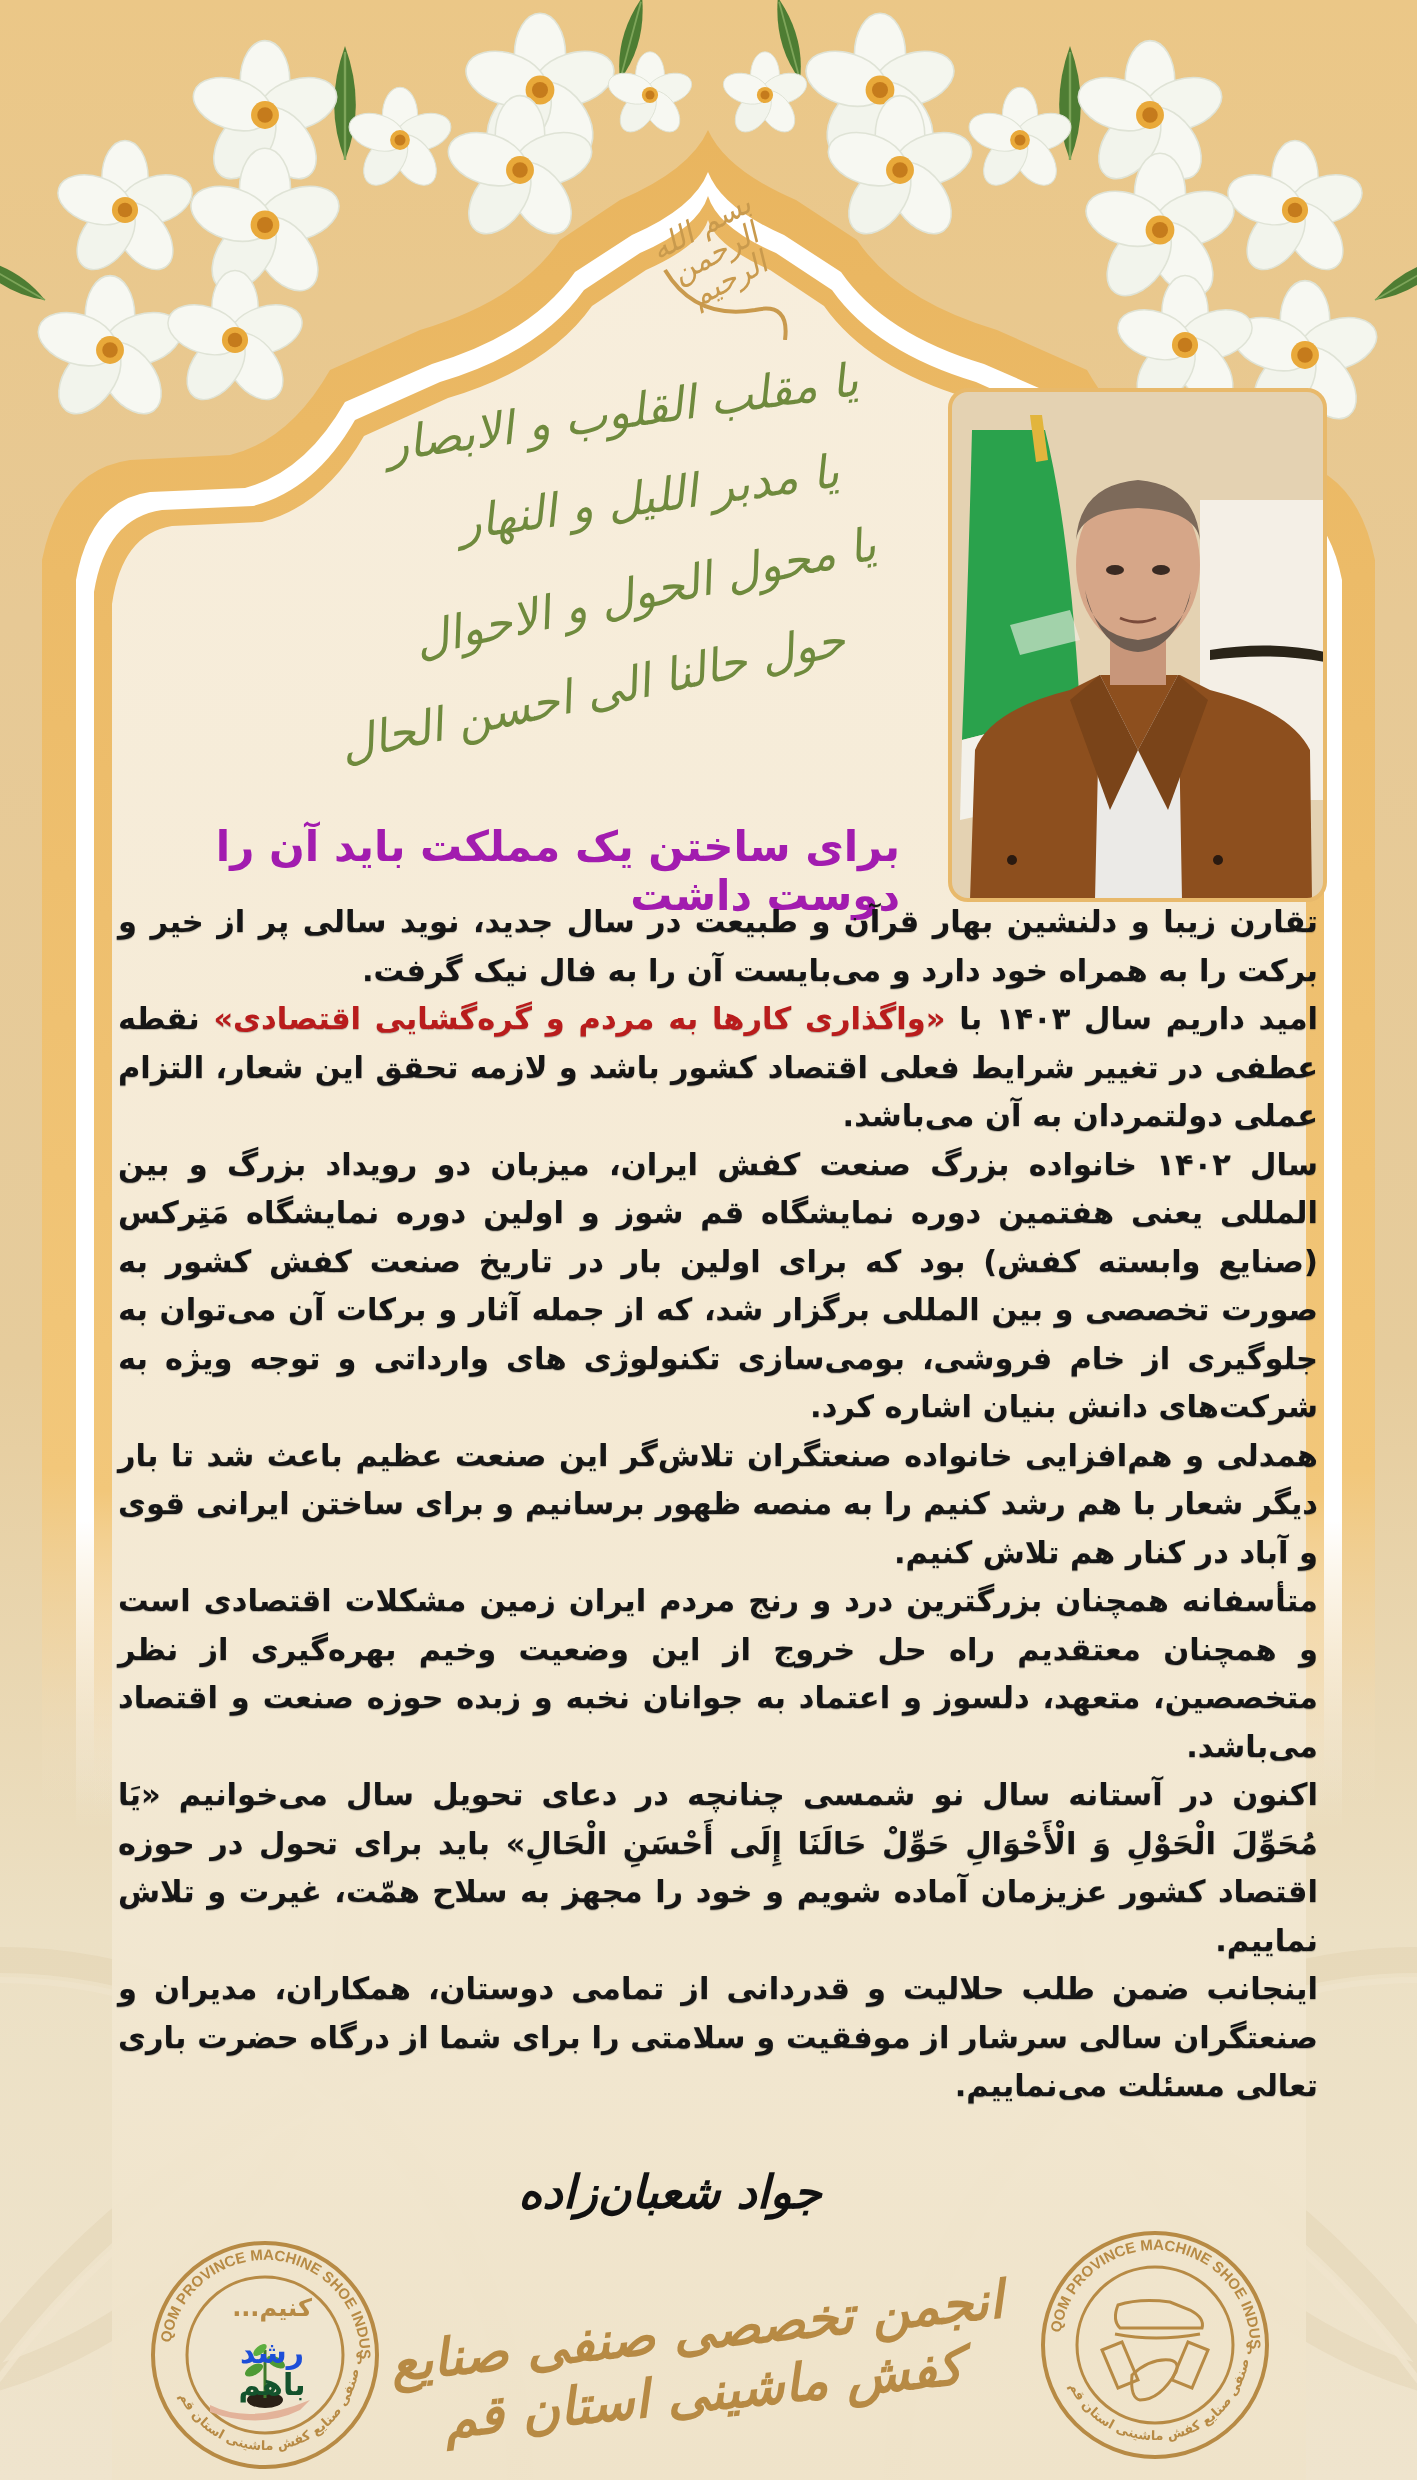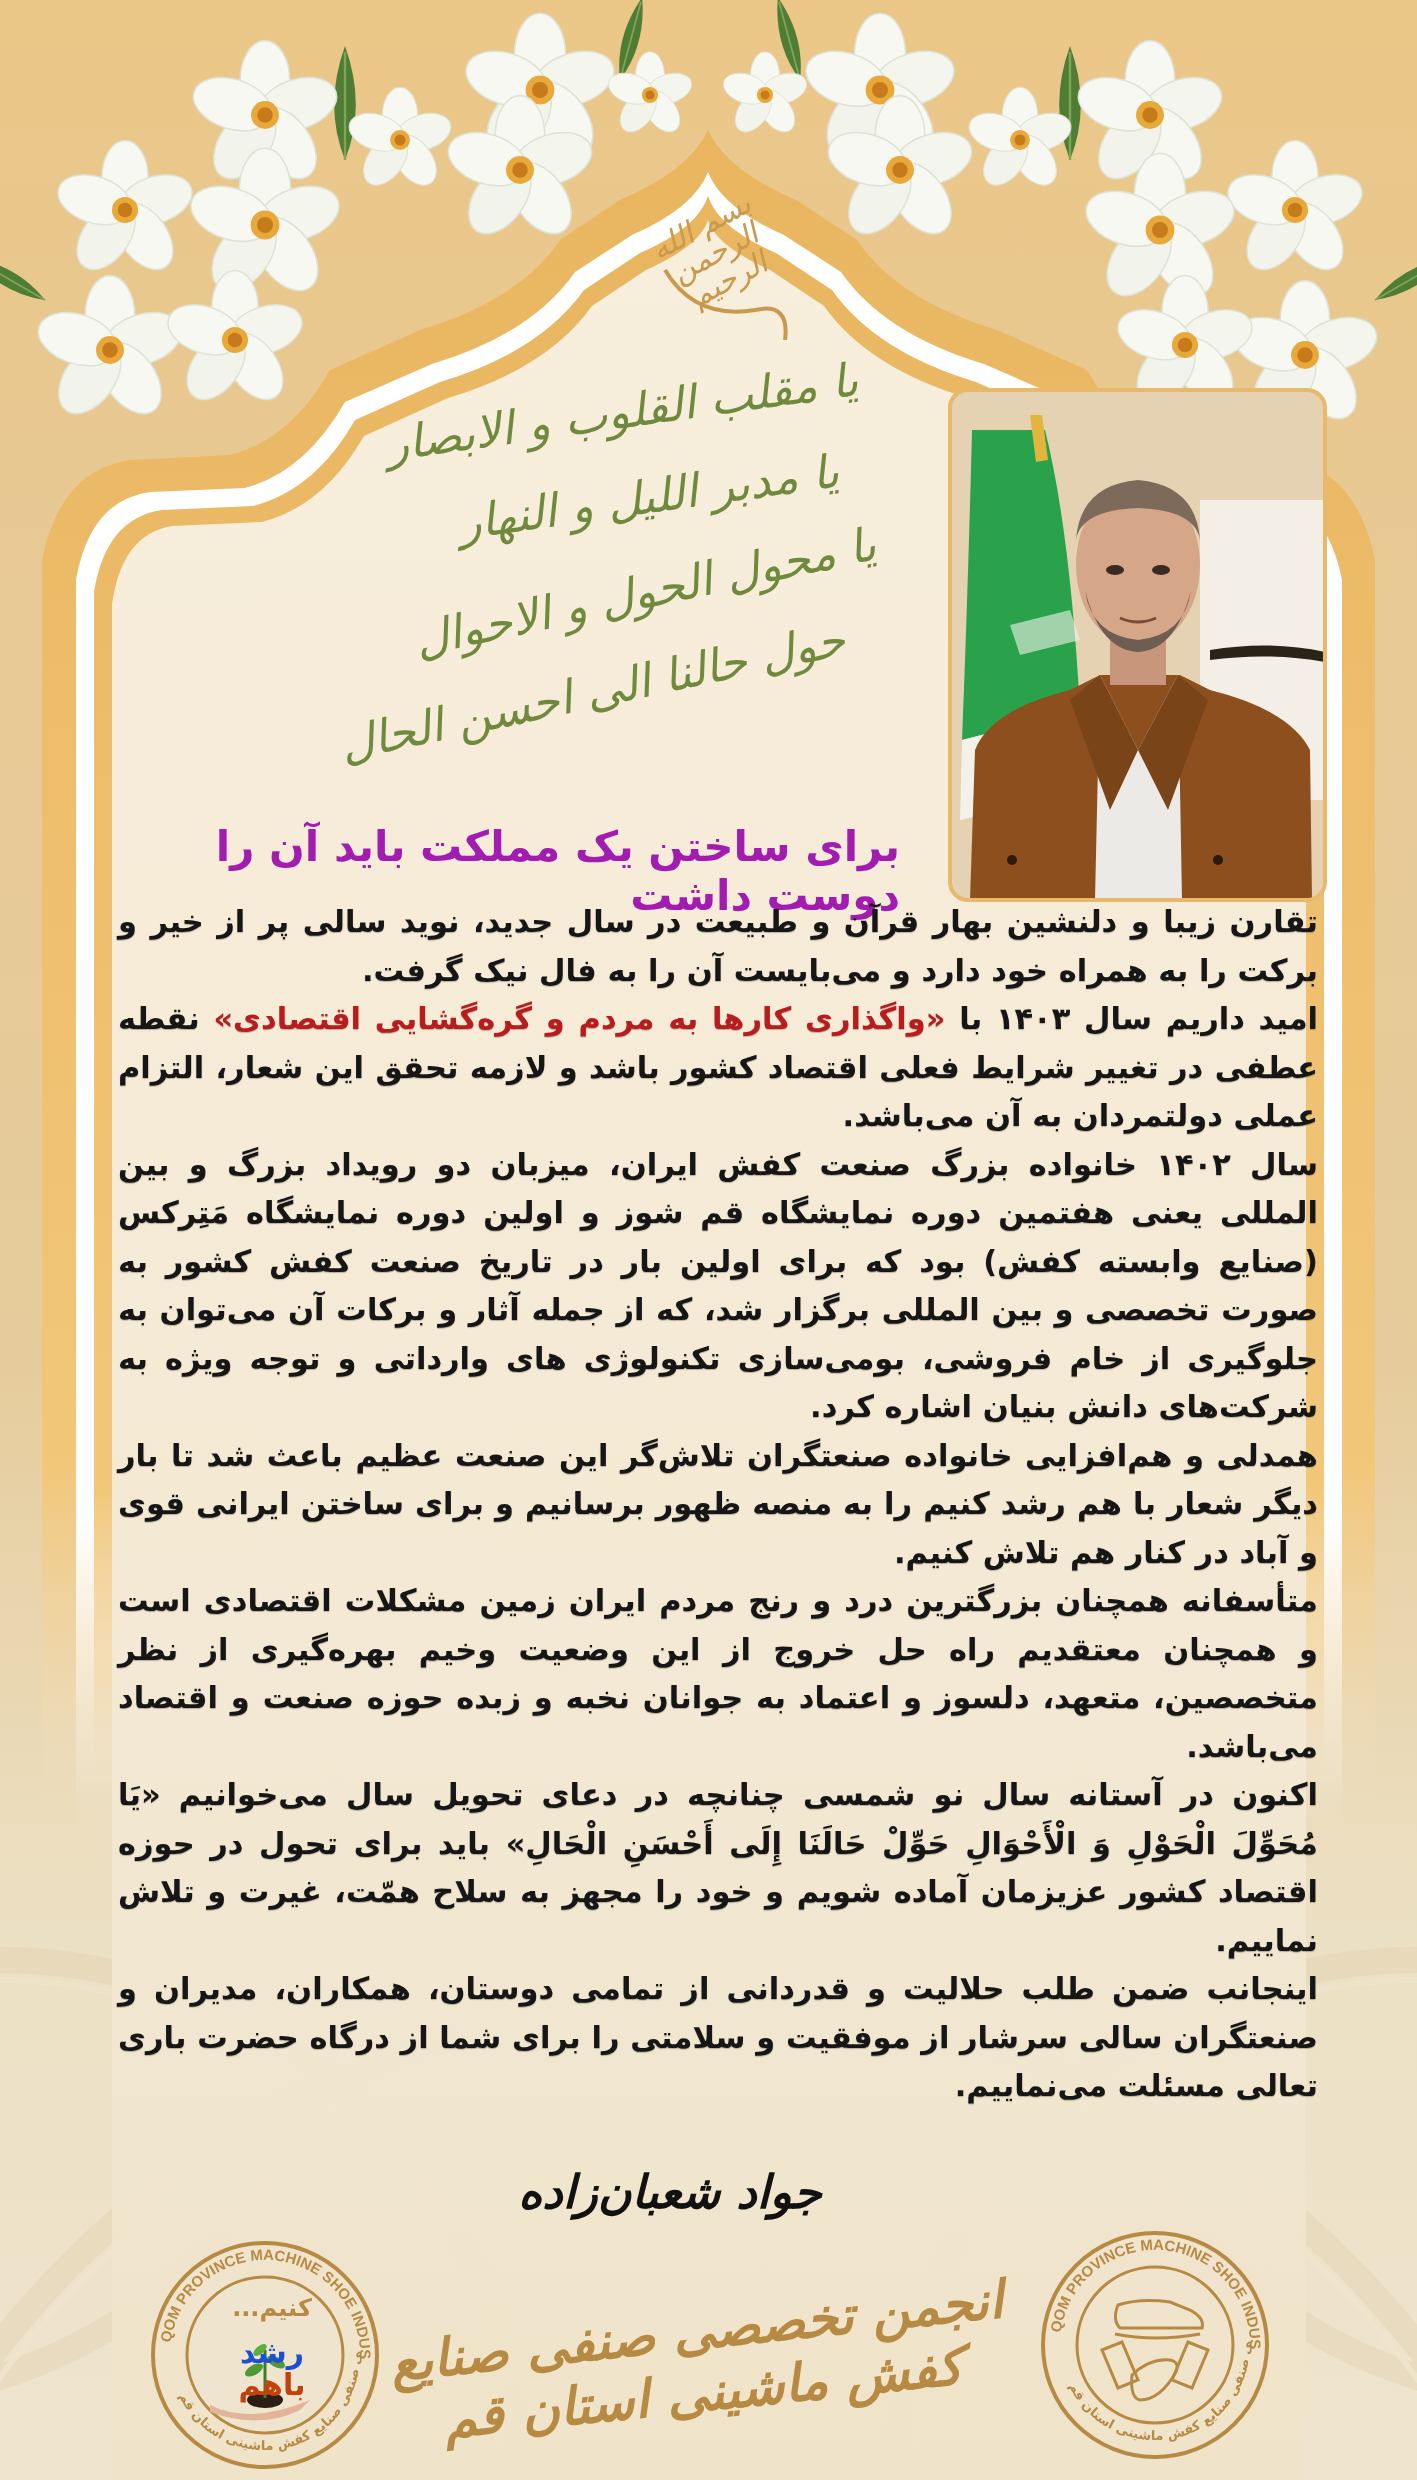--- a/index.html
+++ b/index.html
@@ -101,21 +101,21 @@
   }
   .logo-left { left: 150px; top: 2240px; }
   .logo-right { left: 1040px; top: 2230px; }
   .logo svg { width: 100%; height: 100%; }
   .slogan {
     position: absolute; left: 72px; top: 56px; width: 100px; direction: rtl; text-align: center;
     font-weight: bold; font-family: "DejaVu Sans", sans-serif; line-height: 1;
   }
   .slogan .s1 { color: #b78a44; font-size: 24px; display: block; }
   .slogan .s2 { color: #1d4ed8; font-size: 30px; display: block; margin-top: 18px; }
-  .slogan .s3 { color: #c2410c; font-size: 30px; display: block; margin-top: 2px; }
+  .slogan .s3 { color: #14532d; font-size: 30px; display: block; margin-top: 2px; }
 </style>
 </head>
 <body>
 
 <div class="bg-outer"></div>
 
 <div class="pattern">
   <svg viewBox="0 0 1417 780" preserveAspectRatio="none">
     <g fill="none" stroke="#d9c6a0" stroke-width="26" opacity=".55">
       <circle cx="0" cy="780" r="520"></circle>

